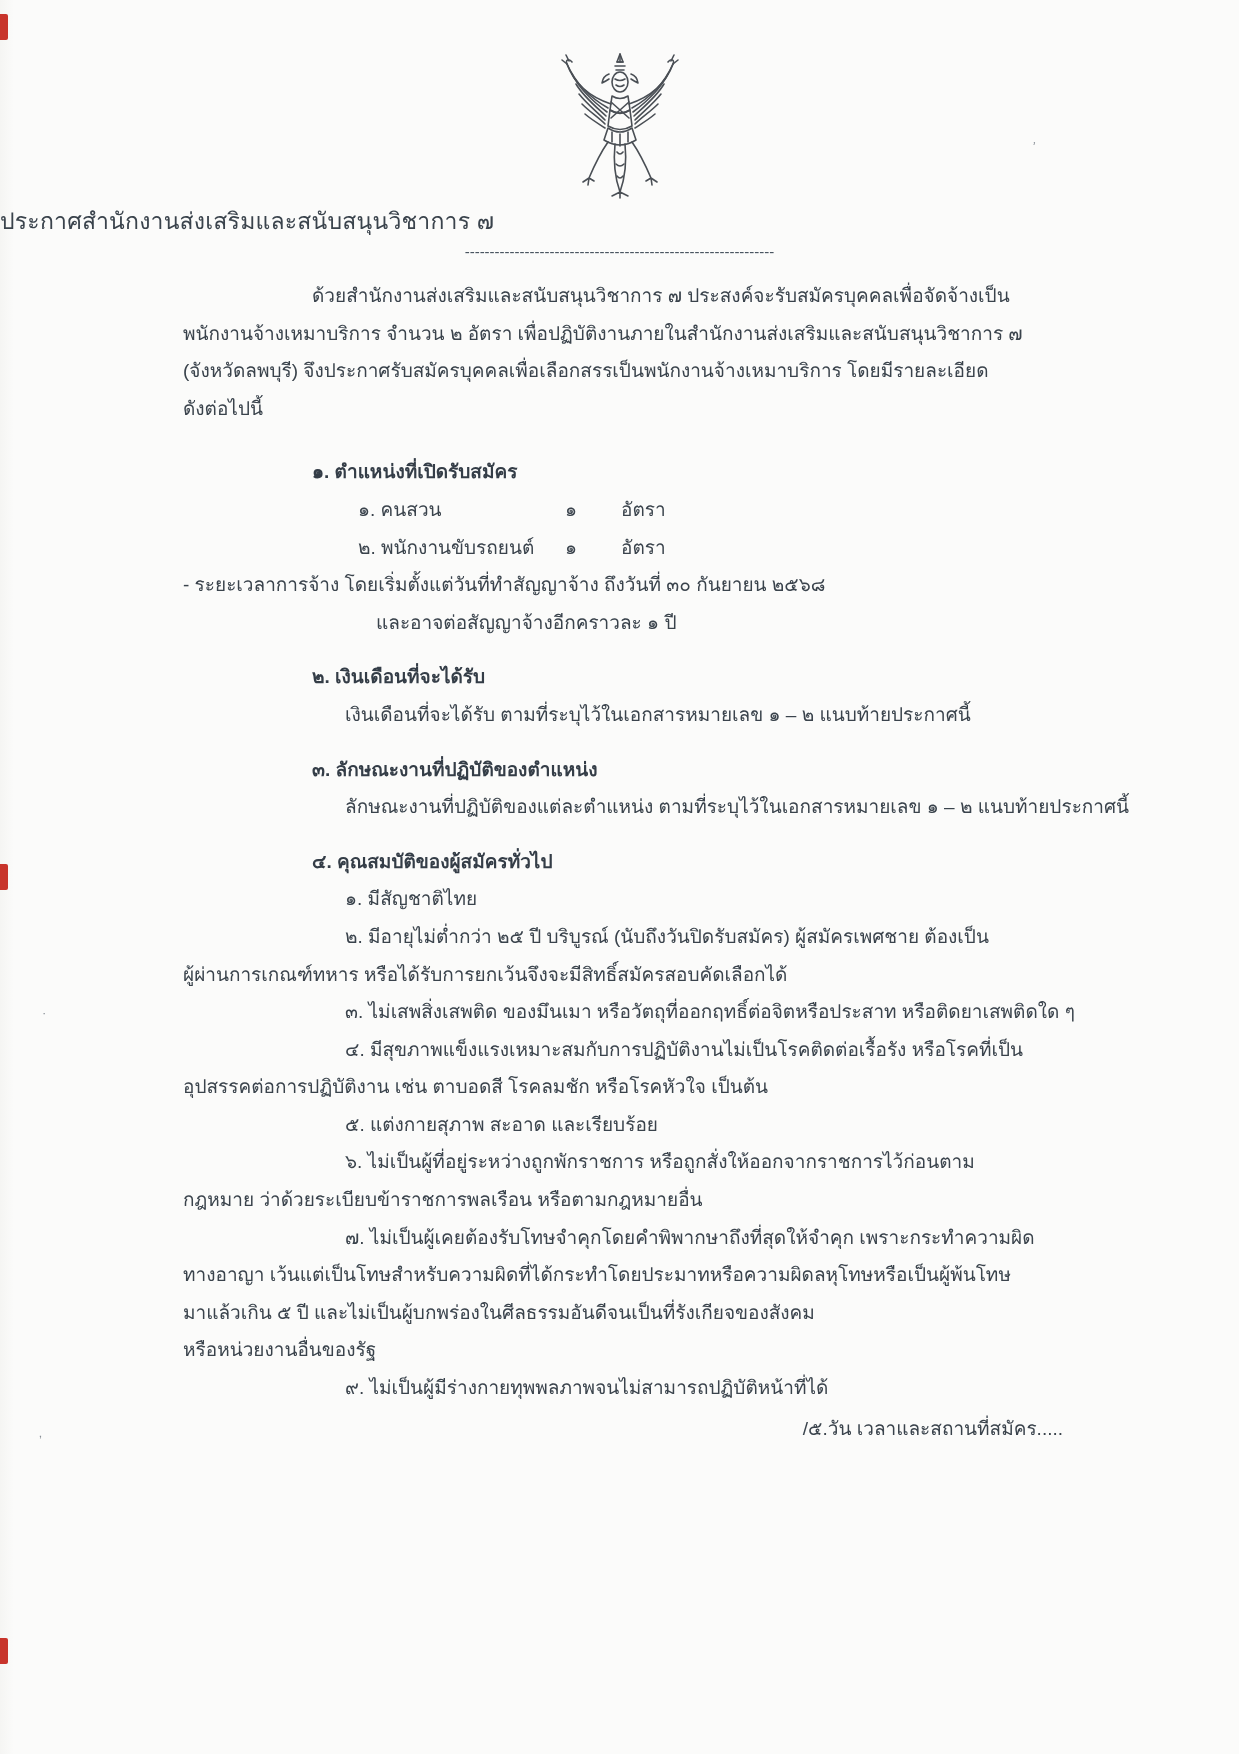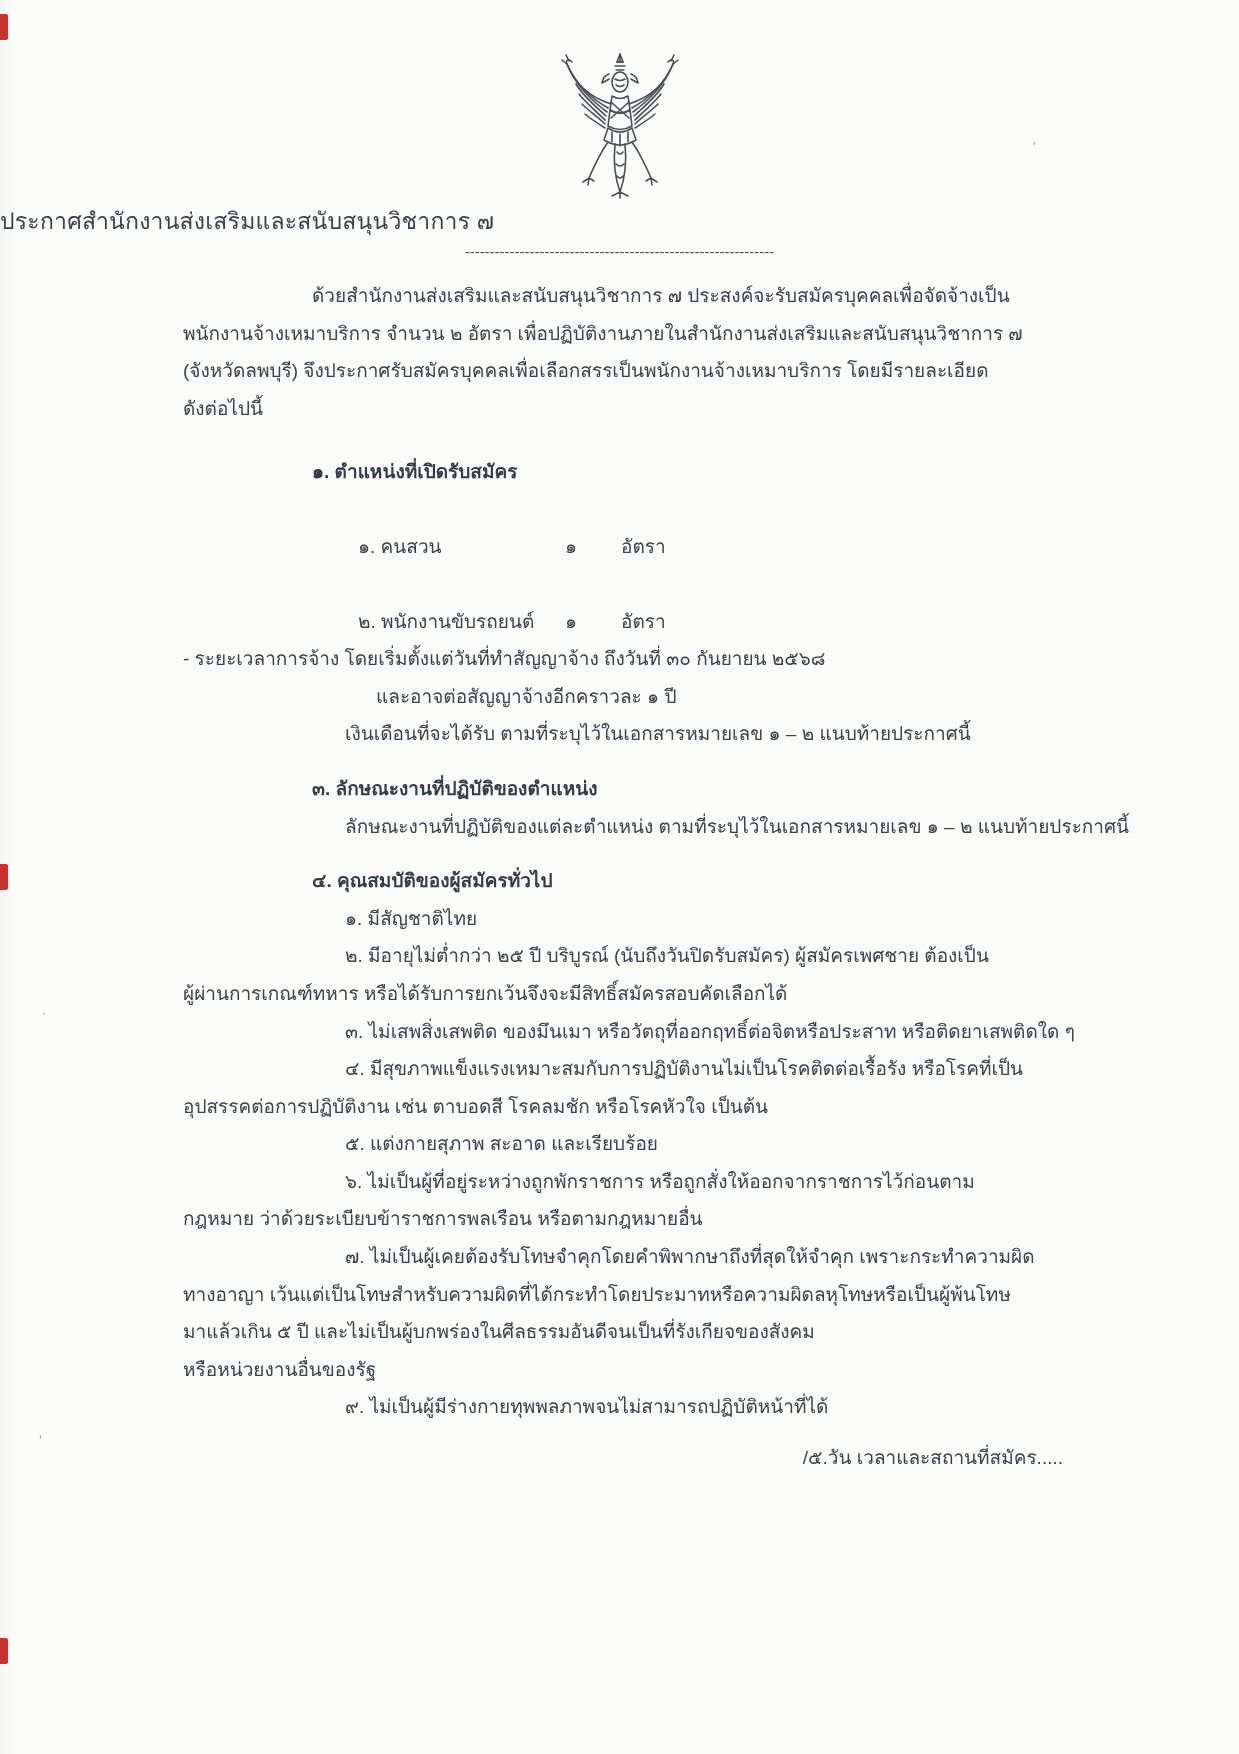--- a/index.html
+++ b/index.html
@@ -17,26 +17,26 @@
   .title{ text-align:left;font-size:23px;line-height:35px;letter-spacing:.2px;}
   .title.first{margin-top:4px;}
   .sep{ text-align:center;font-size:15px;line-height:26px;color:#4a5560;letter-spacing:0;overflow:hidden;white-space:nowrap;}
   .content{position:relative;margin:12px 176px 0 183px;font-size:19px;line-height:37.6px;}
   .line{white-space:nowrap;}
   .indent-first{margin-left:129px;}
   .indent-item{margin-left:162px;}
   .heading{font-weight:bold;margin-left:129px;color:#343d47;}
   .mt-lg{margin-top:26px;}
   .mt-md{margin-top:17px;}
-  .pos-row{margin-left:175px;display:flex;margin-top:37px;}
+  .pos-row{margin-left:175px;display:flex;}
   .pos-name{width:207px;}
   .pos-count{width:56px;}
   .note-dash{}
   .note-cont{margin-left:193px;}
-  .footer-line{text-align:right;margin-top:13px;white-space:nowrap;}
+  .footer-line{text-align:right;margin-top:3px;white-space:nowrap;}
   
   .edge-mark{position:absolute;left:0;width:8px;height:26px;background:#c8342b;border-radius:0 2px 2px 0;}
   .edge-top{top:14px;}
   .edge-mid{top:864px;}
   .edge-bot{top:1638px;}
   .speck{position:absolute;color:#8a9097;font-size:13px;line-height:10px;}
   .speck-a{left:1032px;top:142px;transform:rotate(12deg);}
   .speck-b{left:42px;top:222px;}
   .speck-c{left:42px;top:1008px;}
   .speck-d{left:39px;top:1428px;}
@@ -120,20 +120,21 @@
       <span class="pos-unit">อัตรา</span>
     </div>
     <div class="pos-row">
       <span class="pos-name">๒. พนักงานขับรถยนต์</span>
       <span class="pos-count">๑</span>
       <span class="pos-unit">อัตรา</span>
     </div>
     <div class="line note-dash">- ระยะเวลาการจ้าง โดยเริ่มตั้งแต่วันที่ทำสัญญาจ้าง ถึงวันที่ ๓๐ กันยายน ๒๕๖๘</div>
     <div class="line note-cont">และอาจต่อสัญญาจ้างอีกคราวละ ๑ ปี</div>
 
+    <div class="line heading mt-md">๒. เงินเดือนที่จะได้รับ</div>
     <div class="line indent-item">เงินเดือนที่จะได้รับ ตามที่ระบุไว้ในเอกสารหมายเลข ๑ – ๒ แนบท้ายประกาศนี้</div>
 
     <div class="line heading mt-md">๓. ลักษณะงานที่ปฏิบัติของตำแหน่ง</div>
     <div class="line indent-item">ลักษณะงานที่ปฏิบัติของแต่ละตำแหน่ง ตามที่ระบุไว้ในเอกสารหมายเลข ๑ – ๒ แนบท้ายประกาศนี้</div>
 
     <div class="line heading mt-md">๔. คุณสมบัติของผู้สมัครทั่วไป</div>
     <div class="line indent-item">๑. มีสัญชาติไทย</div>
     <div class="line indent-item">๒. มีอายุไม่ต่ำกว่า ๒๕ ปี บริบูรณ์ (นับถึงวันปิดรับสมัคร)  ผู้สมัครเพศชาย ต้องเป็น</div>
     <div class="line">ผู้ผ่านการเกณฑ์ทหาร หรือได้รับการยกเว้นจึงจะมีสิทธิ์สมัครสอบคัดเลือกได้</div>
     <div class="line indent-item">๓. ไม่เสพสิ่งเสพติด ของมึนเมา หรือวัตถุที่ออกฤทธิ์ต่อจิตหรือประสาท หรือติดยาเสพติดใด ๆ</div>

